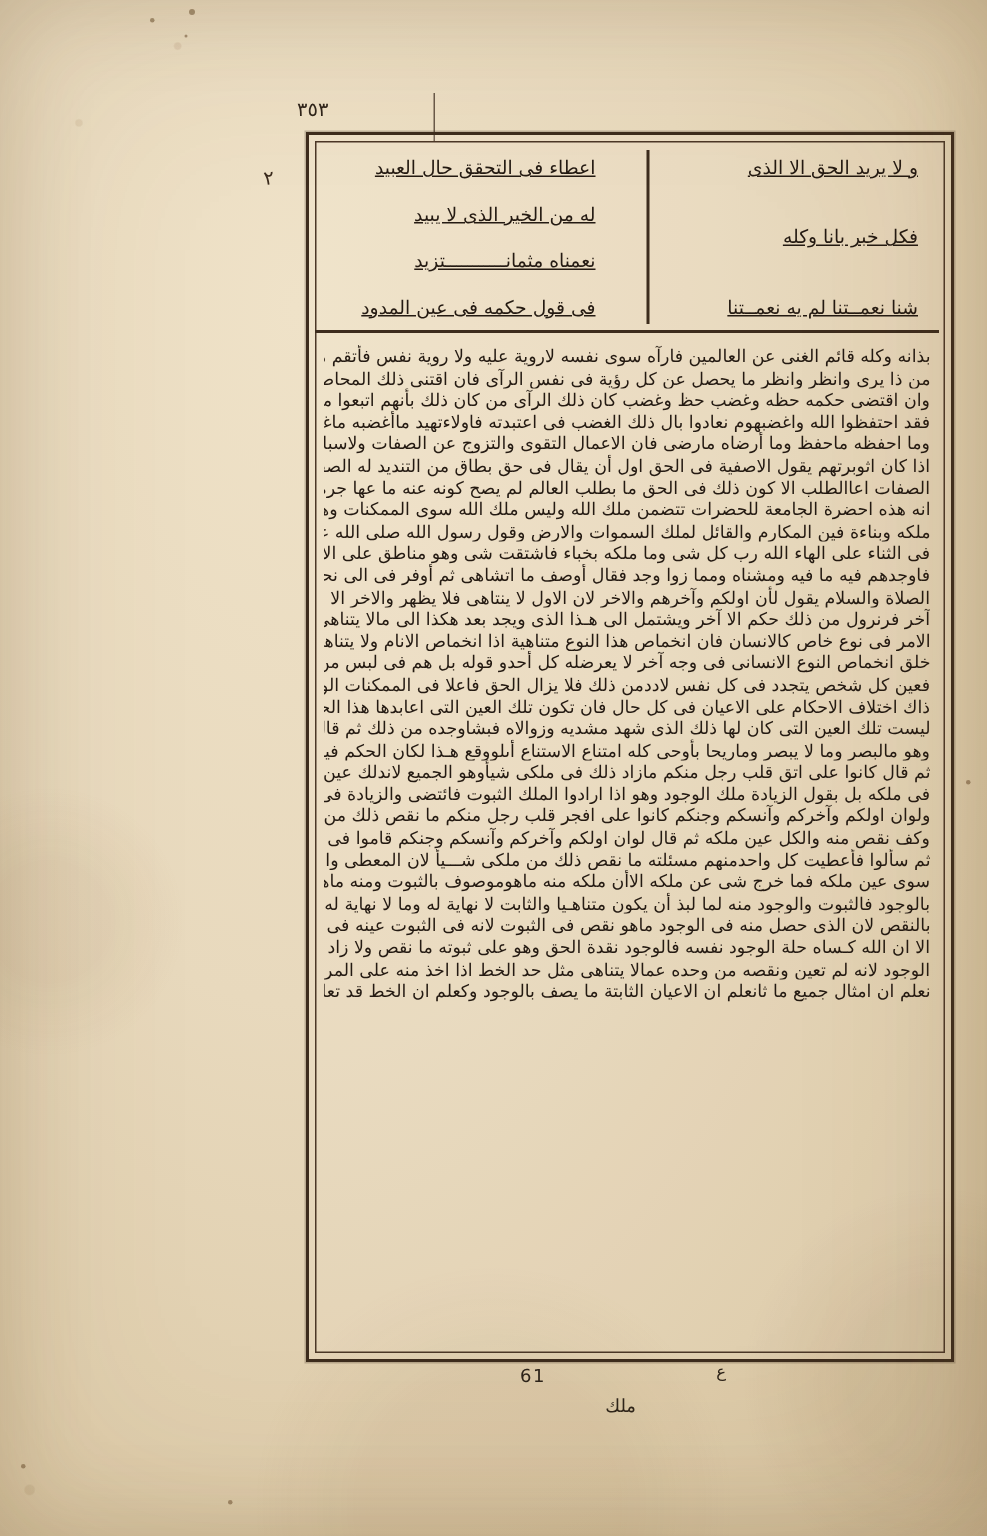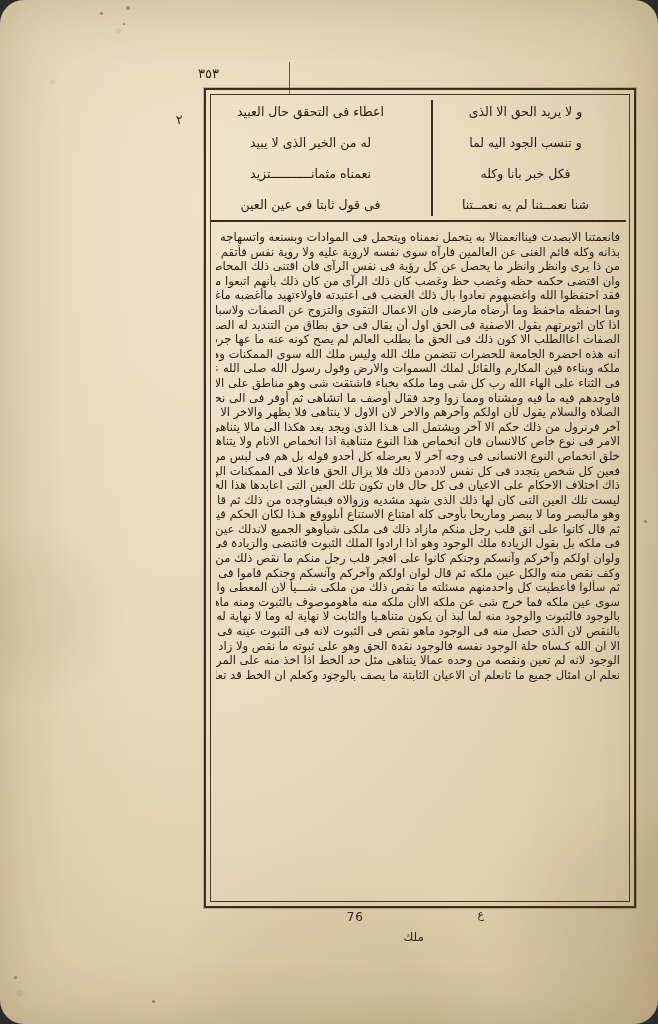--- a/index.html
+++ b/index.html
@@ -8,21 +8,20 @@
     background: #2b2b2b;
   }
   .page {
     position: relative;
     width: 658px;
     height: 1024px;
     overflow: hidden;
     background:
       radial-gradient(ellipse at 30% 20%, #efe2c8 0%, #e8d9bd 40%, #ddcba9 75%, #d2bf9c 100%);
     font-family: "DejaVu Sans", sans-serif;
-    border-radius: 24px;
   }
   
   .grain {
     position: absolute;
     inset: 0;
     pointer-events: none;
     background:
       radial-gradient(circle at 8% 8%, rgba(120,85,40,0.10) 0 2px, rgba(0,0,0,0) 3px),
       radial-gradient(circle at 18% 3%, rgba(120,85,40,0.12) 0 2px, rgba(0,0,0,0) 3px),
       radial-gradient(circle at 5% 60%, rgba(140,100,50,0.07) 0 40px, rgba(0,0,0,0) 90px),
@@ -105,23 +104,24 @@
     flex-direction: column;
     justify-content: space-between;
     padding: 2px 6px;
   }
   .verse-col.right { border-left: 2px solid #3d2c1d; margin-left: 28px; }
   .verse-line {
     font-family: "DejaVu Sans", sans-serif;
     font-size: 12.5px;
     line-height: 1.55;
     color: #241a12;
-    text-align: center;
+    text-align: right;
     direction: rtl;
     white-space: nowrap;
+    text-decoration: underline;
   }
 
   
   .prose-block {
     position: absolute;
     left: 212px;
     top: 228px;
     width: 412px;
     height: 660px;
     direction: rtl;
@@ -198,34 +198,32 @@
   <div class="margin-mark-1">٢</div>
   <div class="vertical-rule"></div>
 
   <div class="text-frame">
     <div class="frame-inner"></div>
   </div>
 
   <div class="verse-block">
     <div class="verse-col right">
       <div class="verse-line">و لا يريد الحق الا الذى</div>
-      <div class="verse-line">و تنسب الجود اليه لما</div>
       <div class="verse-line">فكل خبر بانا وكله</div>
       <div class="verse-line">شنا نعمــتنا لم يه نعمــتنا</div>
     </div>
     <div class="verse-col left">
       <div class="verse-line">اعطاء فى التحقق حال العبيد</div>
       <div class="verse-line">له من الخير الذى لا يبيد</div>
       <div class="verse-line">نعمناه مثمانـــــــــــتزيد</div>
-      <div class="verse-line">فى قول ثابتا فى عين العين</div>
+      <div class="verse-line">فى قول حكمه فى عين المدود</div>
     </div>
   </div>
 
   <div class="prose-block">
-    <div class="prose-line">فانعمتنا الابصدت فيناانعمنالا به يتحمل نعمناه ويتحمل فى الموادات وبسنعه واتسهاجه</div>
     <div class="prose-line">بذانه وكله قائم الغنى عن العالمين فارآه سوى نفسه لاروية عليه ولا روية نفس فأتقم ماذا ترى وانظر</div>
     <div class="prose-line">من ذا يرى وانظر وانظر ما يحصل عن كل رؤية فى نفس الرآى فان اقتنى ذلك المحاصل حكم رضى</div>
     <div class="prose-line">وان اقتضى حكمه حظه وغضب حظ وغضب كان ذلك الرآى من كان ذلك بأنهم اتبعوا ما يحفظ الله</div>
     <div class="prose-line">فقد احتفظوا الله واغضبهوم نعادوا بال ذلك الغضب فى اعتبدته فاولاءتهيد ماأغضبه ماغضب</div>
     <div class="prose-line">وما احفظه ماحفظ وما أرضاه مارضى فان الاعمال التقوى والتزوج عن الصفات ولاسباط الله</div>
     <div class="prose-line">اذا كان اثوبرتهم يقول الاصفية فى الحق اول أن يقال فى حق بطاق من التنديد له الصفات اهناء عن العالم والان</div>
     <div class="prose-line">الصفات اعاالطلب الا كون ذلك فى الحق ما بطلب العالم لم يصح كونه عنه ما عها جرة طالب واعلم</div>
     <div class="prose-line">انه هذه احضرة الجامعة للحضرات تتضمن ملك الله وليس ملك الله سوى الممكنات وهى اعيانها فتح</div>
     <div class="prose-line">ملكه وبناءة فين المكارم والقائل لملك السموات والارض وقول رسول الله صلى الله عليه وسلم</div>
     <div class="prose-line">فى الثناء على الهاء الله رب كل شى وما ملكه بخباء فاشتقت شى وهو مناطق على الاعيان الثانية الوجودية</div>
@@ -247,18 +245,18 @@
     <div class="prose-line">بالوجود فالثبوت والوجود منه لما لبذ أن يكون متناهـيا والثابت لا نهاية له وما لا نهاية له لا يتصف</div>
     <div class="prose-line">بالنقص لان الذى حصل منه فى الوجود ماهو نقص فى الثبوت لانه فى الثبوت عينه فى الوجود</div>
     <div class="prose-line">الا ان الله كـساه حلة الوجود نفسه فالوجود نقدة الحق وهو على ثبوته ما نقص ولا زاد لا كمامنه حلة</div>
     <div class="prose-line">الوجود لانه لم تعين ونقصه من وحده عمالا يتناهى مثل حد الخط اذا اخذ منه على المرأة فاقتطعنا غناية به فأنا</div>
     <div class="prose-line">نعلم ان امثال جميع ما ثانعلم ان الاعيان الثابتة ما يصف بالوجود وكعلم ان الخط قد تعلق به من الابيم</div>
     <div class="prose-line"></div>
   </div>
 
   <div class="footer">
     <div class="footer-catch">ع</div>
-    <div class="footer-num">76</div>
+    <div class="footer-num">61</div>
     <div class="footer-sig">ملك</div>
   </div>
 
   <div class="edge-shadow"></div>
 </div>
 
 </body></html>

